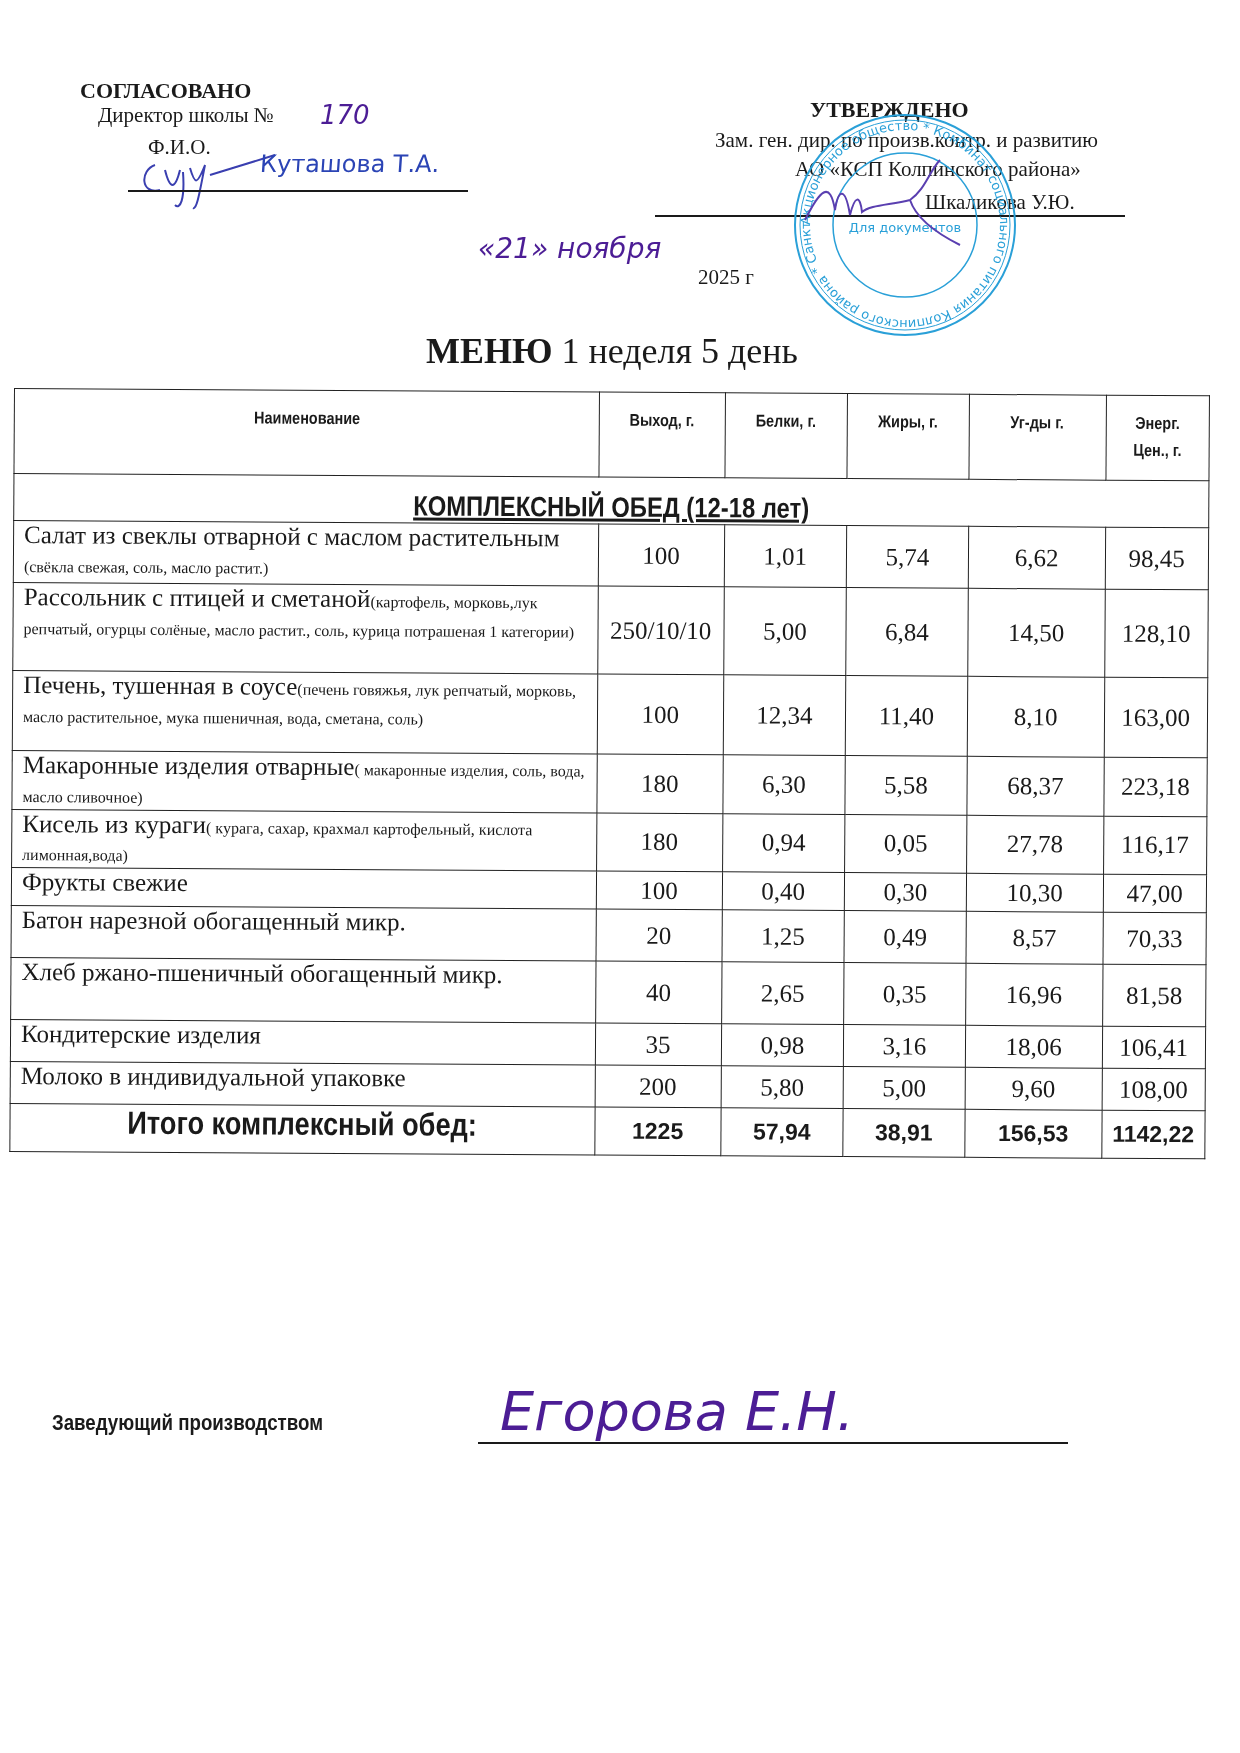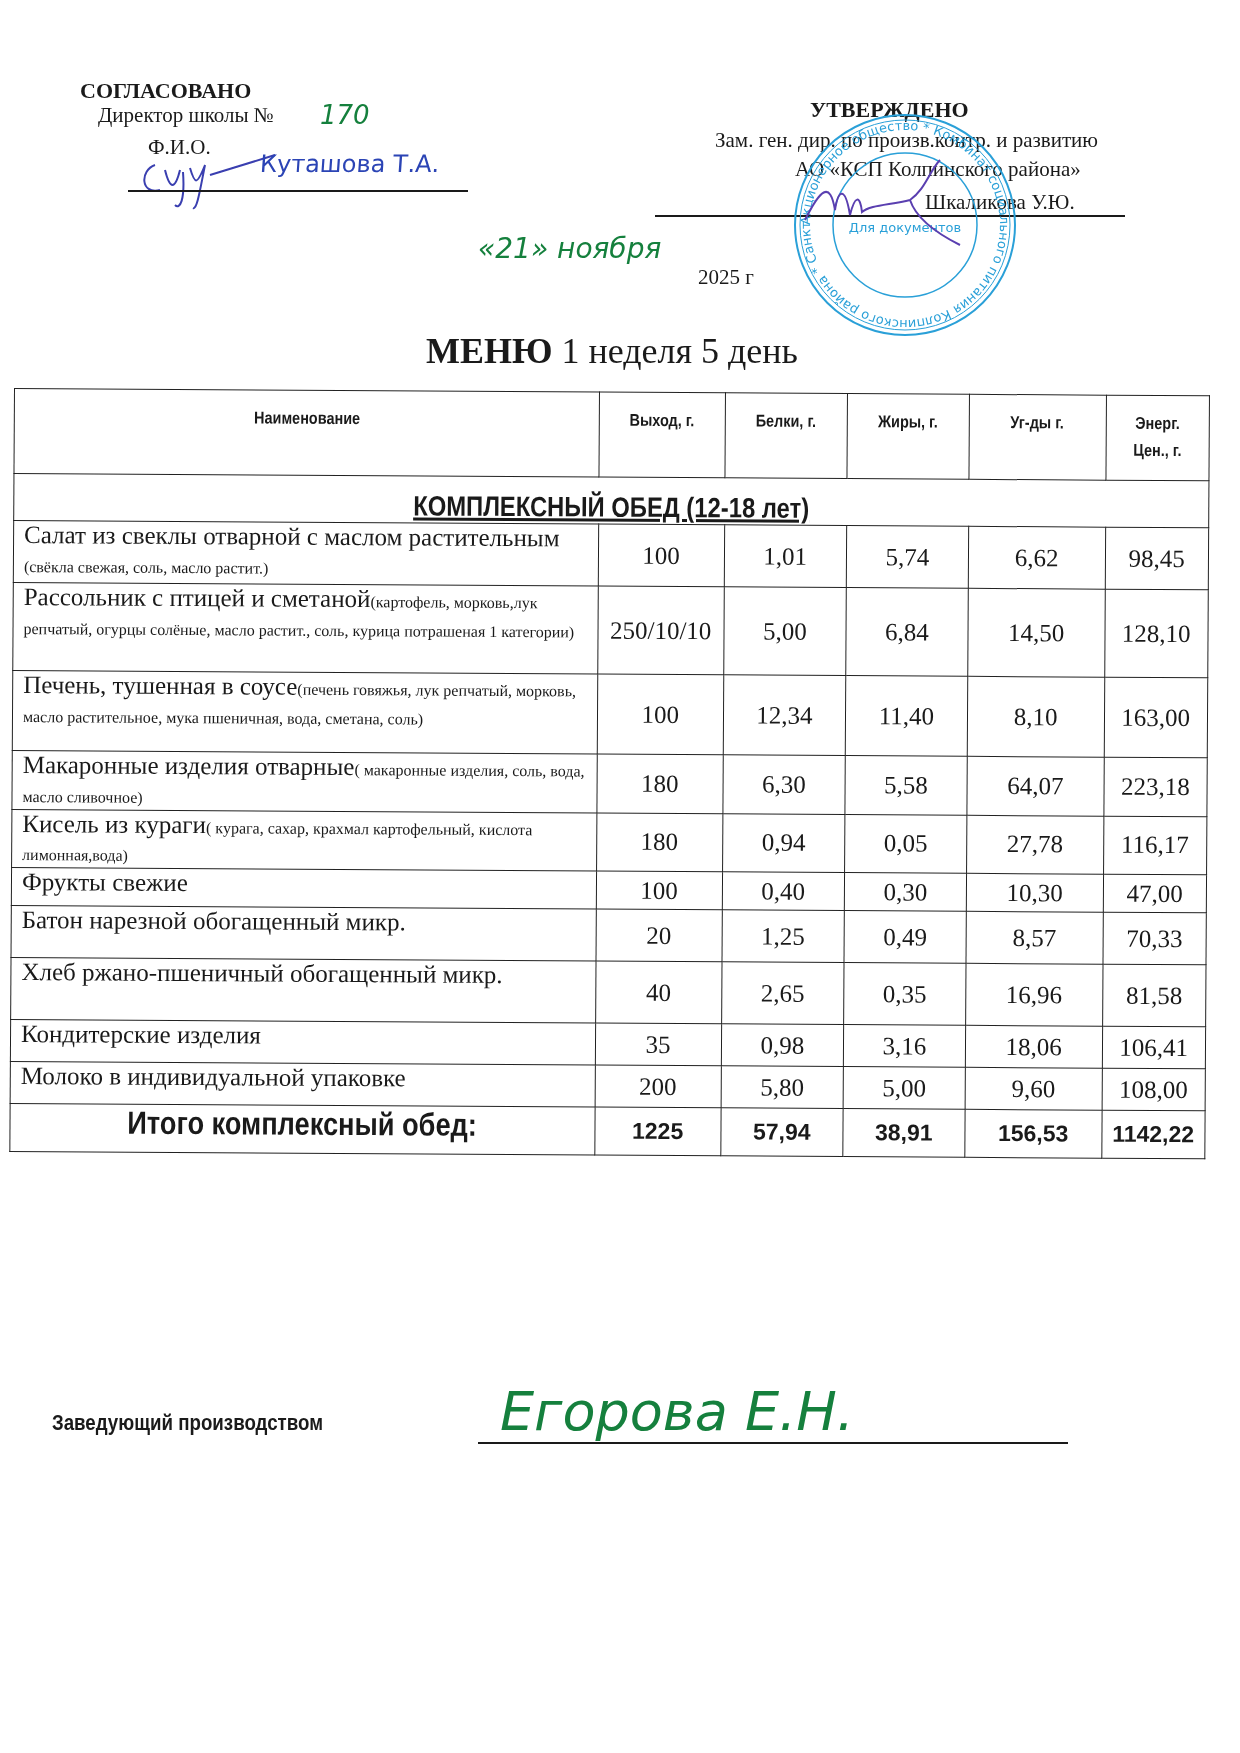--- a/index.html
+++ b/index.html
@@ -3,21 +3,21 @@
 <meta charset="utf-8">
 <style>
   html, body { margin: 0; padding: 0; background: #ffffff; }
   body { width: 1240px; height: 1753px; position: relative; overflow: hidden;
          font-family: "Liberation Serif", "DejaVu Serif", serif; color: #1a1a1a; }
   .abs { position: absolute; }
 
   
   .agreed-title { left: 80px; top: 78px; font-size: 22px; font-weight: bold; }
   .agreed-line1 { left: 98px; top: 103px; font-size: 21px; }
-  .hand { font-family: "DejaVu Sans", sans-serif; color: #15803d; font-style: italic; }
+  .hand { font-family: "DejaVu Sans", sans-serif; color: #4c1d95; font-style: italic; }
   .school-num { left: 320px; top: 100px; font-size: 26px; }
   .agreed-line2 { left: 148px; top: 135px; font-size: 21px; }
   .agreed-name { left: 260px; top: 150px; font-size: 24px; font-style: normal; color: #2b44b5; transform: skewX(-4deg); }
   .sig-left { left: 135px; top: 140px; }
   .line-left { left: 128px; top: 190px; width: 340px; border-top: 2px solid #1a1a1a; }
 
   
   .approved-title { left: 810px; top: 97px; font-size: 22px; font-weight: bold; }
   .approved-line1 { left: 715px; top: 128px; font-size: 21px; text-align: center; }
   .approved-line2 { left: 795px; top: 157px; font-size: 21px; }
@@ -137,21 +137,21 @@
         <td class="num">12,34</td>
         <td class="num">11,40</td>
         <td class="num">8,10</td>
         <td class="num">163,00</td>
       </tr>
       <tr style="height: 52px;">
         <td class="dish"><span>Макаронные изделия отварные</span><span class="ingr">( макаронные изделия, соль, вода, масло сливочное)</span></td>
         <td class="num">180</td>
         <td class="num">6,30</td>
         <td class="num">5,58</td>
-        <td class="num">64,07</td>
+        <td class="num">68,37</td>
         <td class="num">223,18</td>
       </tr>
       <tr style="height: 58px;">
         <td class="dish"><span>Кисель из кураги</span><span class="ingr">( курага, сахар, крахмал картофельный, кислота лимонная,вода)</span></td>
         <td class="num">180</td>
         <td class="num">0,94</td>
         <td class="num">0,05</td>
         <td class="num">27,78</td>
         <td class="num">116,17</td>
       </tr>

